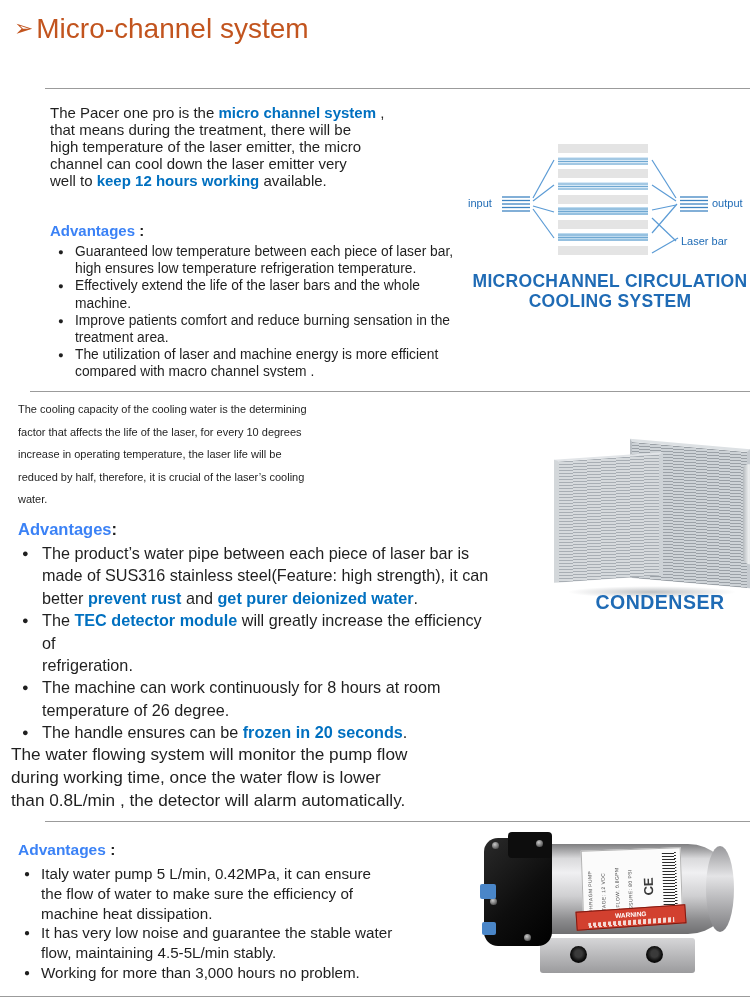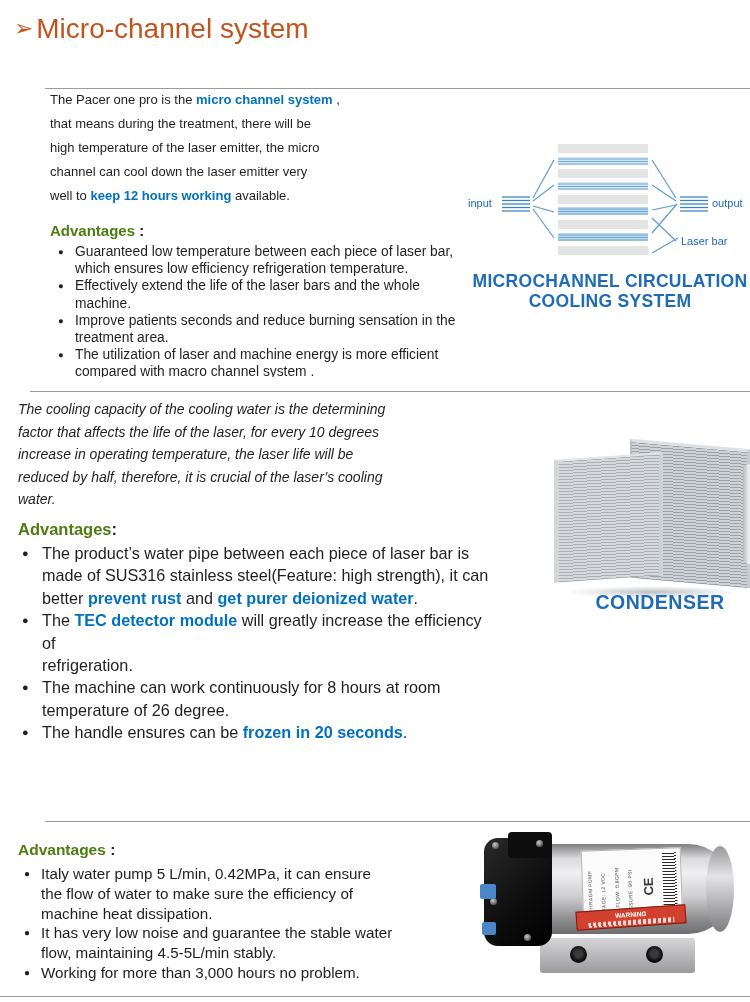--- a/index.html
+++ b/index.html
@@ -8,26 +8,26 @@
     font-family:"Liberation Sans",sans-serif;color:#1f1f1f;overflow:hidden;
   }
   .abs{position:absolute;}
   .rule{position:absolute;height:1px;background:#9b9b9b;}
   
   .title{position:absolute;left:14px;top:12px;display:flex;align-items:center;gap:3px;color:#c2541e;}
   .title .arrow{font-size:23px;line-height:1;}
   .title .ttl{font-size:28px;line-height:1.2;text-align:right;}
   
   .para{white-space:pre-wrap;}
-  .p1{left:50px;top:88px;width:395px;font-size:13px;line-height:24px;}
-  .p2{left:18px;top:398px;width:470px;font-size:14px;line-height:22.6px;font-style:italic;}
+  .p1{left:50px;top:104px;width:395px;font-size:15px;line-height:17px;}
+  .p2{left:18px;top:398px;width:470px;font-size:11px;line-height:22.6px;}
   .p3{left:11px;top:743px;width:470px;font-size:17.2px;line-height:23px;}
   .seg-hl{color:#0070C0;font-weight:700;}
   .adv{font-weight:700;}
-  .adv .seg-hl{color:#4d7c0f;}
+  .adv .seg-hl{color:#3b82f6;}
   .adv1{left:50px;top:222px;font-size:15px;}
   .adv2{left:18px;top:520px;font-size:16.5px;}
   .adv3{left:18px;top:841px;font-size:15.5px;}
   ul.blist{list-style:none;margin:0;padding:0;position:absolute;}
   ul.blist li{display:flex;align-items:flex-start;}
   ul.blist .dot{flex:0 0 auto;text-align:left;}
   ul.blist .btxt{white-space:pre-wrap;flex:1 1 auto;}
   .ul1{left:50px;top:243px;width:410px;font-size:13.8px;line-height:17.2px;height:134px;overflow:hidden;}
   .ul1 li{padding-left:8px;} .ul1 .dot{width:17px;font-size:9.5px;}
   .ul2{left:18px;top:542px;width:478px;font-size:16.2px;line-height:22.4px;}
@@ -104,30 +104,30 @@
 high temperature of the laser emitter, the micro
 channel can cool down the laser emitter very
 well to </span><span class="seg-hl">keep 12 hours working</span><span> available.</span></div>
 
   <div class="abs adv adv1"><span class="seg-hl">Advantages</span><span> :</span></div>
 
   <ul class="blist ul1">
     <li>
       <span class="dot">●</span>
       <span class="btxt"><span>Guaranteed low temperature between each piece of laser bar,
-which ensures low efficiency refrigeration temperature.</span></span>
+high ensures low temperature refrigeration temperature.</span></span>
     </li>
     <li>
       <span class="dot">●</span>
       <span class="btxt"><span>Effectively extend the life of the laser bars and the whole
 machine.</span></span>
     </li>
     <li>
       <span class="dot">●</span>
-      <span class="btxt"><span>Improve patients seconds and reduce burning sensation in the
+      <span class="btxt"><span>Improve patients comfort and reduce burning sensation in the
 treatment area.</span></span>
     </li>
     <li>
       <span class="dot">●</span>
       <span class="btxt"><span>The utilization of laser and machine energy is more efficient
 compared with macro channel system .</span></span>
     </li>
   </ul>
 
   <svg class="diagram" viewBox="0 0 290 170">
@@ -234,20 +234,23 @@
       <span class="dot">●</span>
       <span class="btxt"><span>The machine can work continuously for 8 hours at room
 temperature of 26 degree.</span></span>
     </li>
     <li>
       <span class="dot">●</span>
       <span class="btxt"><span>The handle ensures can be </span><span class="seg-hl">frozen in 20 seconds</span><span>.</span></span>
     </li>
   </ul>
 
+  <div class="abs para p3"><span>The water flowing system will monitor the pump flow
+during working time, once the water flow is lower
+than 0.8L/min , the detector will alarm automatically.</span></div>
 
   <div class="rule" style="left:45px;top:821px;width:705px;"></div>
 
   <div class="abs adv adv3"><span class="seg-hl">Advantages</span><span> :</span></div>
 
   <ul class="blist ul3">
     <li>
       <span class="dot">●</span>
       <span class="btxt"><span>Italy water pump 5 L/min, 0.42MPa, it can ensure
 the flow of water to make sure the efficiency of

